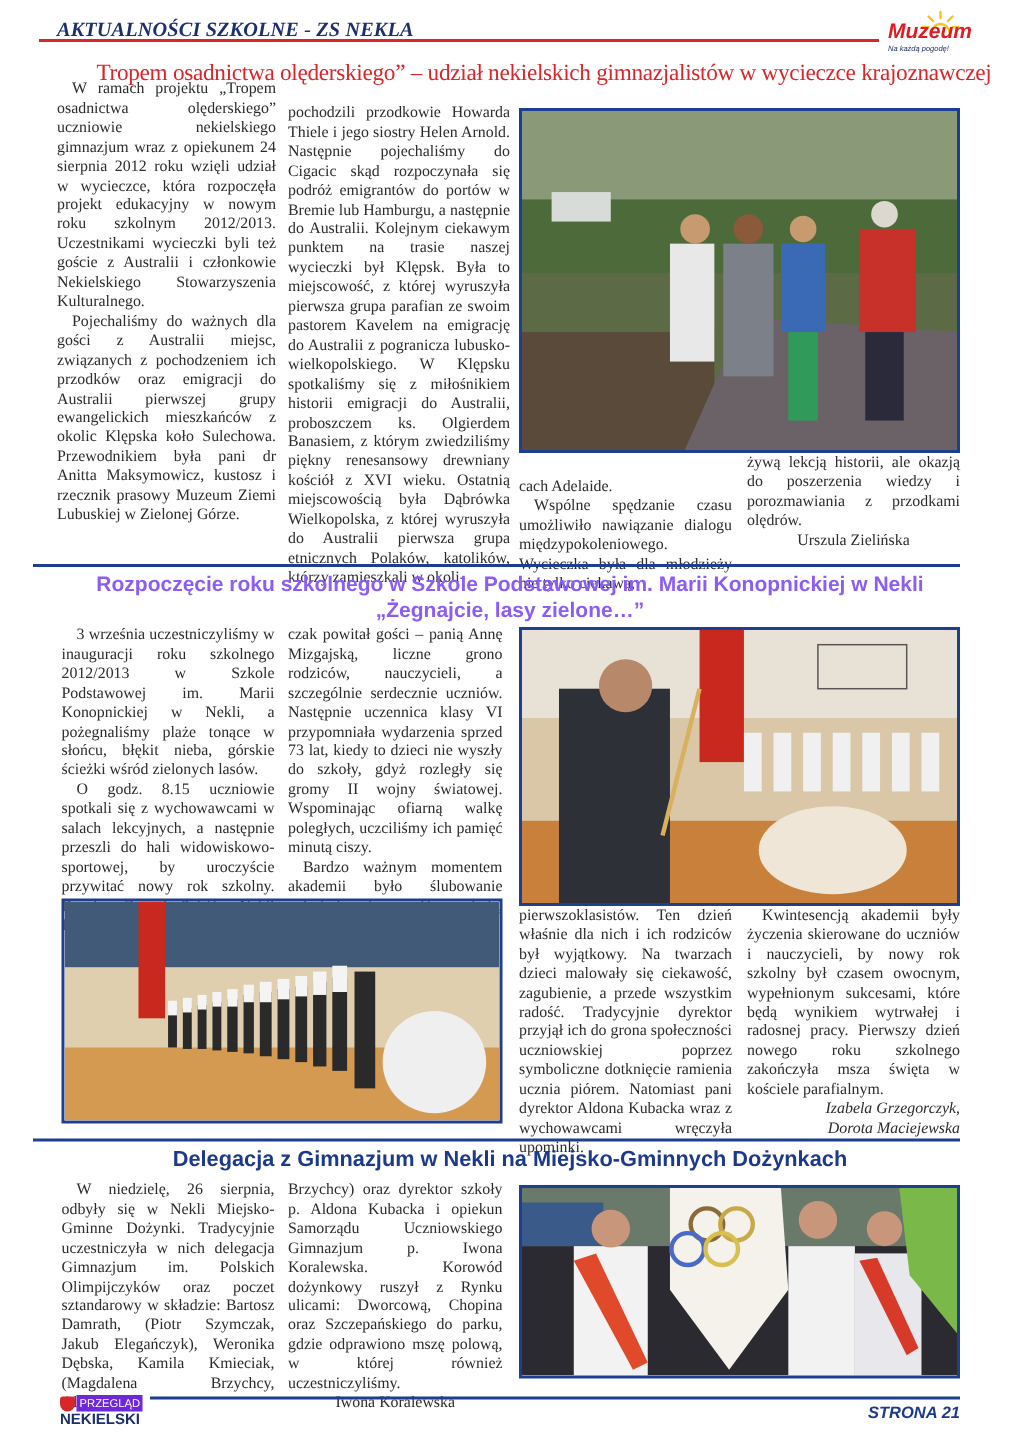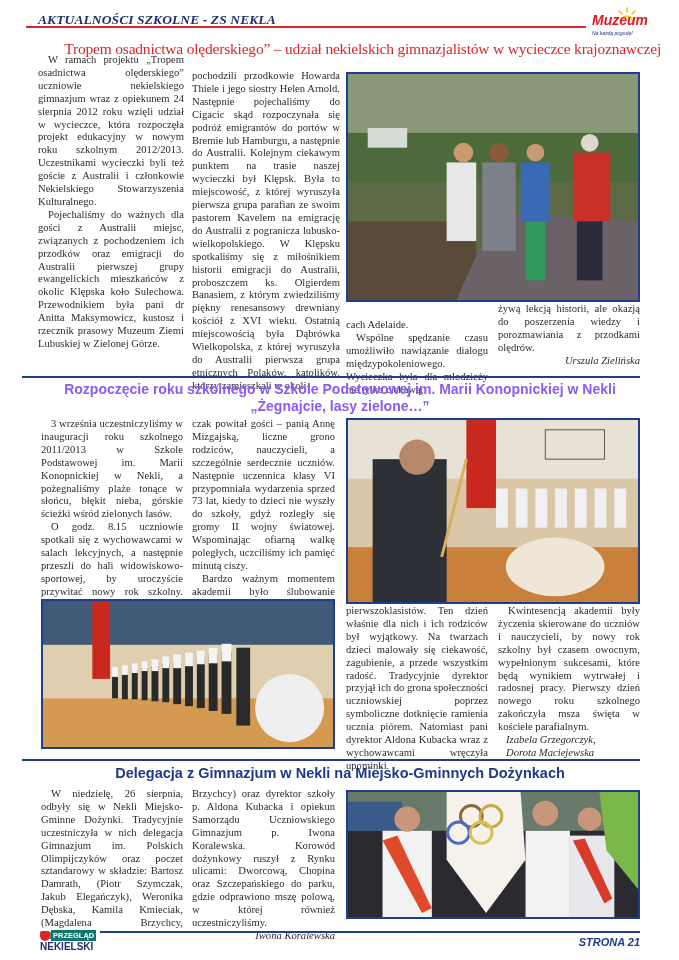--- a/index.html
+++ b/index.html
@@ -19,40 +19,40 @@
   .logo-sub { position: absolute; left: 18px; top: 24px; font-family: "Liberation Sans", sans-serif; font-style: italic; font-size: 5px; color: #1c2f6e; }
   .logo-sun { position: absolute; left: 40px; top: 0; width: 26px; height: 20px; }
 
   .title1 {
     left: 18px; top: 40px; width: 643px; text-align: right; font-family: "Liberation Serif", serif; font-size: 15.5px;
     color: #d8262a; letter-spacing: -0.2px; white-space: nowrap;
   }
 
   .col { font-family: "Liberation Serif", serif; font-size: 10.6px; line-height: 12.9px; color: #2b2b2b; text-align: justify; hyphens: manual; }
   .col p { text-indent: 10px; }
-  .sig { font-style: italic; text-align: right; text-indent: 0 !important; }
-  .sig-left { font-style: italic; text-indent: 0 !important; padding-left: 8px; text-align: left; }
+  .sig { text-align: center; text-indent: 0 !important; }
+  .sig-left { font-style: italic; text-indent: 0 !important; padding-left: 8px; text-align: right; }
 
   .photo { border: 2px solid #1e3f8f; overflow: hidden; }
 
   .sep { left: 22px; height: 2px; width: 618px; background: #1e3f8f; }
 
   .title2 {
     left: 20px; width: 640px; text-align: center; font-family: "Liberation Sans", sans-serif; font-weight: bold; font-size: 14px;
     color: #8b5cf6; line-height: 17px;
   }
   .title3 {
     left: 20px; width: 640px; text-align: center; font-family: "Liberation Sans", sans-serif; font-weight: bold; font-size: 14.5px;
     color: #1c3a8a;
   }
 
   .footer-rule { left: 100px; top: 931px; width: 540px; height: 2px; background: #1e3f8f; }
   .footer-logo { left: 40px; top: 930px; width: 60px; height: 22px; }
   .flogo-shield { position: absolute; left: 0; top: 1px; width: 10px; height: 10px; background: #d8262a; border-radius: 2px 2px 5px 5px; }
-  .flogo-top { position: absolute; left: 11px; top: 0; background: #0f766e; color: #fff; font-family: "Liberation Sans", sans-serif; font-size: 7.5px; font-weight: bold; padding: 0 2px; line-height: 11px; }
+  .flogo-top { position: absolute; left: 11px; top: 0; background: #6d28d9; color: #fff; font-family: "Liberation Sans", sans-serif; font-size: 7.5px; font-weight: normal; padding: 0 2px; line-height: 11px; }
   .flogo-bottom { position: absolute; left: 0; top: 11px; color: #1c2f6e; font-family: "Liberation Sans", sans-serif; font-size: 10px; font-weight: bold; line-height: 11px; }
   .page-num { left: 560px; top: 936px; width: 80px; text-align: right; font-family: "Liberation Sans", sans-serif; font-weight: bold; font-style: italic; font-size: 11px; color: #1c3a8a; }
 </style>
 </head>
 <body>
 
 <div class="abs section-label">AKTUALNOŚCI SZKOLNE - ZS NEKLA</div>
 <div class="abs header-rule"></div>
 <div class="abs logo">
   <svg class="logo-sun" viewBox="0 0 26 20">
@@ -107,21 +107,21 @@
   <p class="sig">Urszula Zielińska</p>
 </div>
 
 <div class="abs sep" style="top:376px;"></div>
 <div class="abs title2" style="top:381px;">
   <div>Rozpoczęcie roku szkolnego w Szkole Podstawowej im. Marii Konopnickiej w Nekli</div>
   <div>„Żegnajcie, lasy zielone…”</div>
 </div>
 
 <div class="abs col" style="left:41px; top:418px; width:142px;">
-  <p>3 września uczestniczyliśmy w inauguracji roku szkolnego 2011/2013 w Szkole Podstawowej im. Marii Konopnickiej w Nekli, a pożegnaliśmy plaże tonące w słońcu, błękit nieba, górskie ścieżki wśród zielonych lasów.</p>
+  <p>3 września uczestniczyliśmy w inauguracji roku szkolnego 2012/2013 w Szkole Podstawowej im. Marii Konopnickiej w Nekli, a pożegnaliśmy plaże tonące w słońcu, błękit nieba, górskie ścieżki wśród zielonych lasów.</p>
   <p>O godz. 8.15 uczniowie spotkali się z wychowawcami w salach lekcyjnych, a następnie przeszli do hali widowiskowo-sportowej, by uroczyście przywitać nowy rok szkolny. Dyrektor Zespołu Szkół w Nekli Robert Andrzej-</p>
 </div>
 <div class="abs col" style="left:192px; top:418px; width:143px;">
   <p style="text-indent:0">czak powitał gości – panią Annę Mizgajską, liczne grono rodziców, nauczycieli, a szczególnie serdecznie uczniów. Następnie uczennica klasy VI przypomniała wydarzenia sprzed 73 lat, kiedy to dzieci nie wyszły do szkoły, gdyż rozległy się gromy II wojny światowej. Wspominając ofiarną walkę poległych, uczciliśmy ich pamięć minutą ciszy.</p>
   <p>Bardzo ważnym momentem akademii było ślubowanie najmłodszych uczniów szkoły, czyli</p>
 </div>
 <div class="abs photo" style="left:346px; top:418px; width:294px; height:186px;">
   <svg width="100%" height="100%" viewBox="0 0 294 186" preserveAspectRatio="none">
     <rect width="294" height="186" fill="#d9c7a8"></rect>
     <rect x="0" y="0" width="294" height="60" fill="#e8e2d6"></rect>

